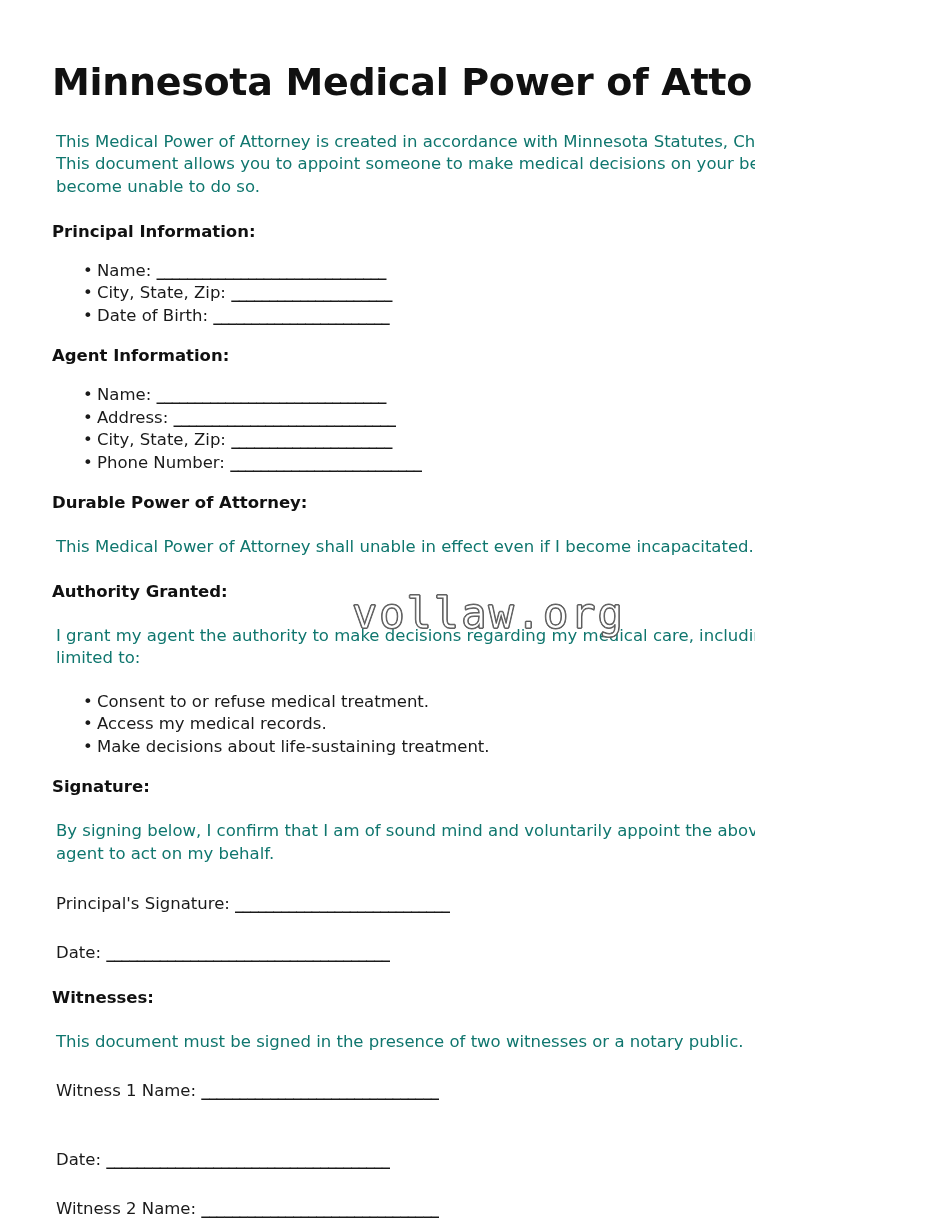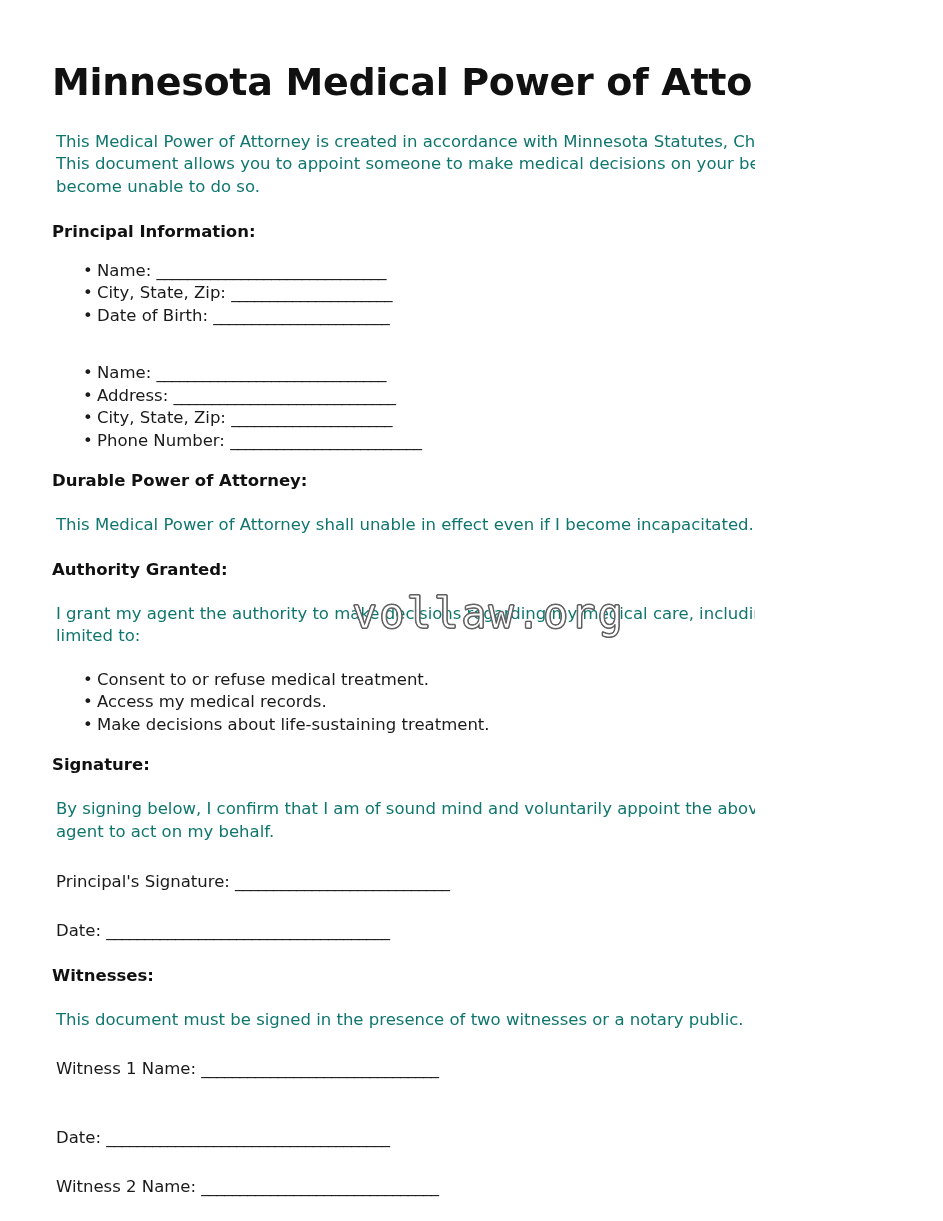--- a/index.html
+++ b/index.html
@@ -88,20 +88,21 @@
     content: "\2022";
     position: absolute;
     left: 31px;
     top: 0;
     font-size: 16.5px;
     line-height: 22.5px;
   }
 
   .blank-line {
     letter-spacing: -0.6px;
+    font-weight: bold;
   }
 
   p.sig-line {
     font-size: 16.5px;
     line-height: 22.5px;
     margin: 4px;
     color: #1a1a1a;
     white-space: nowrap;
   }
 
@@ -150,20 +151,21 @@
     <div class="gap-after-h"></div>
 
     <ul class="field-list">
       <li><span>Name:</span> <span class="blank-line">______________________________</span></li>
       <li><span>City, State, Zip:</span> <span class="blank-line">_____________________</span></li>
       <li><span>Date of Birth:</span> <span class="blank-line">_______________________</span></li>
     </ul>
 
     <div class="gap-before-h"></div>
 
+    <h2 class="section-head">Agent Information:</h2>
 
     <div class="gap-after-h"></div>
 
     <ul class="field-list">
       <li><span>Name:</span> <span class="blank-line">______________________________</span></li>
       <li><span>Address:</span> <span class="blank-line">_____________________________</span></li>
       <li><span>City, State, Zip:</span> <span class="blank-line">_____________________</span></li>
       <li><span>Phone Number:</span> <span class="blank-line">_________________________</span></li>
     </ul>
 

